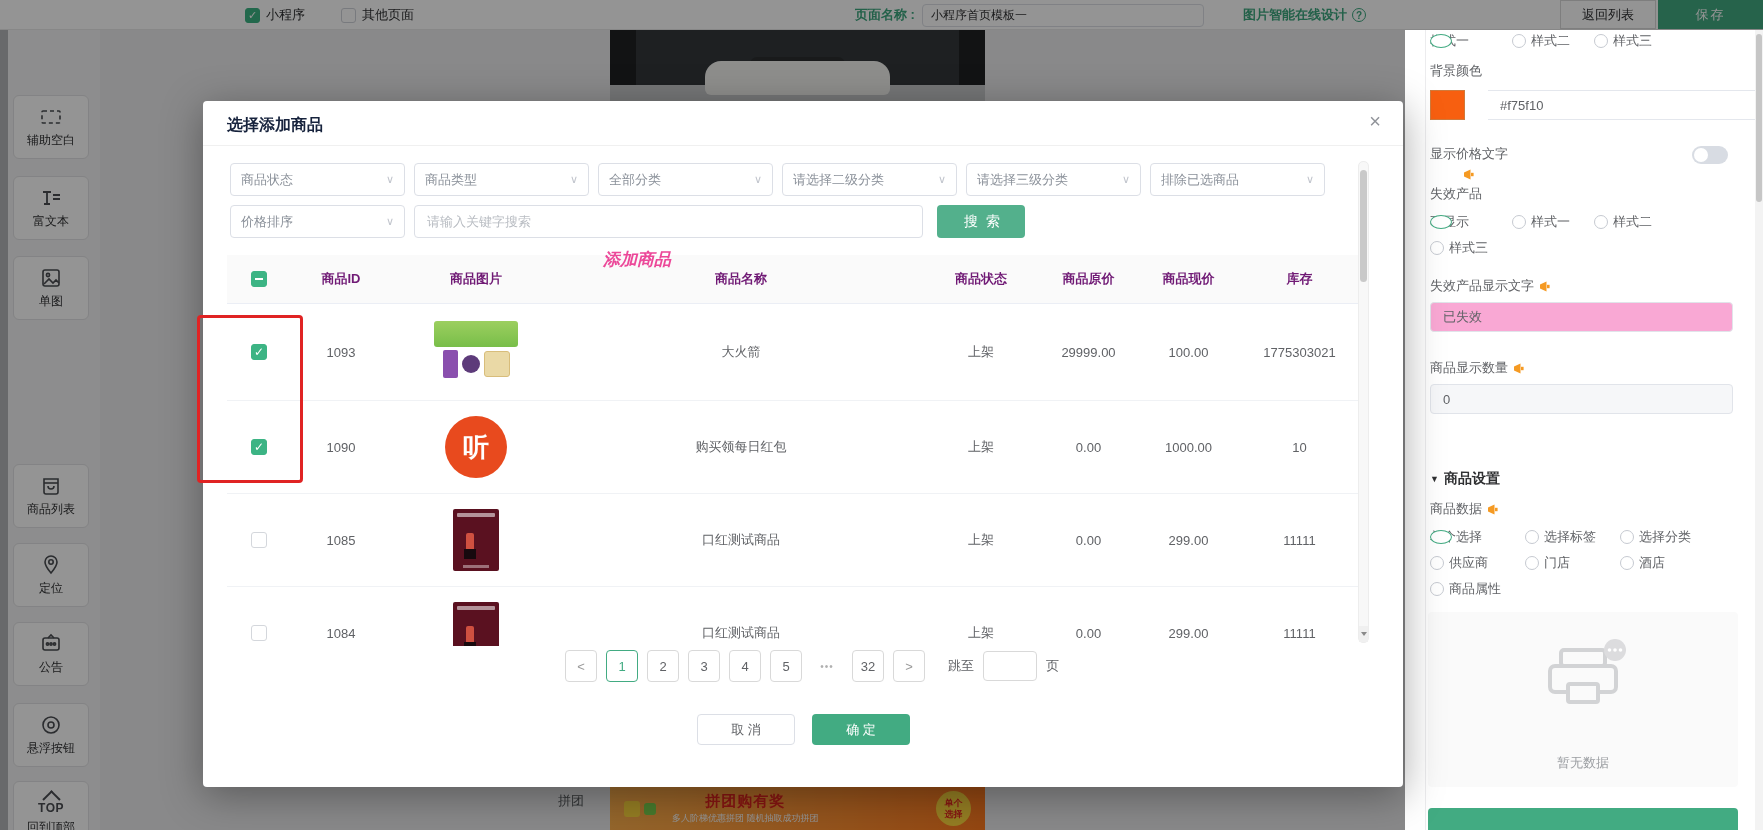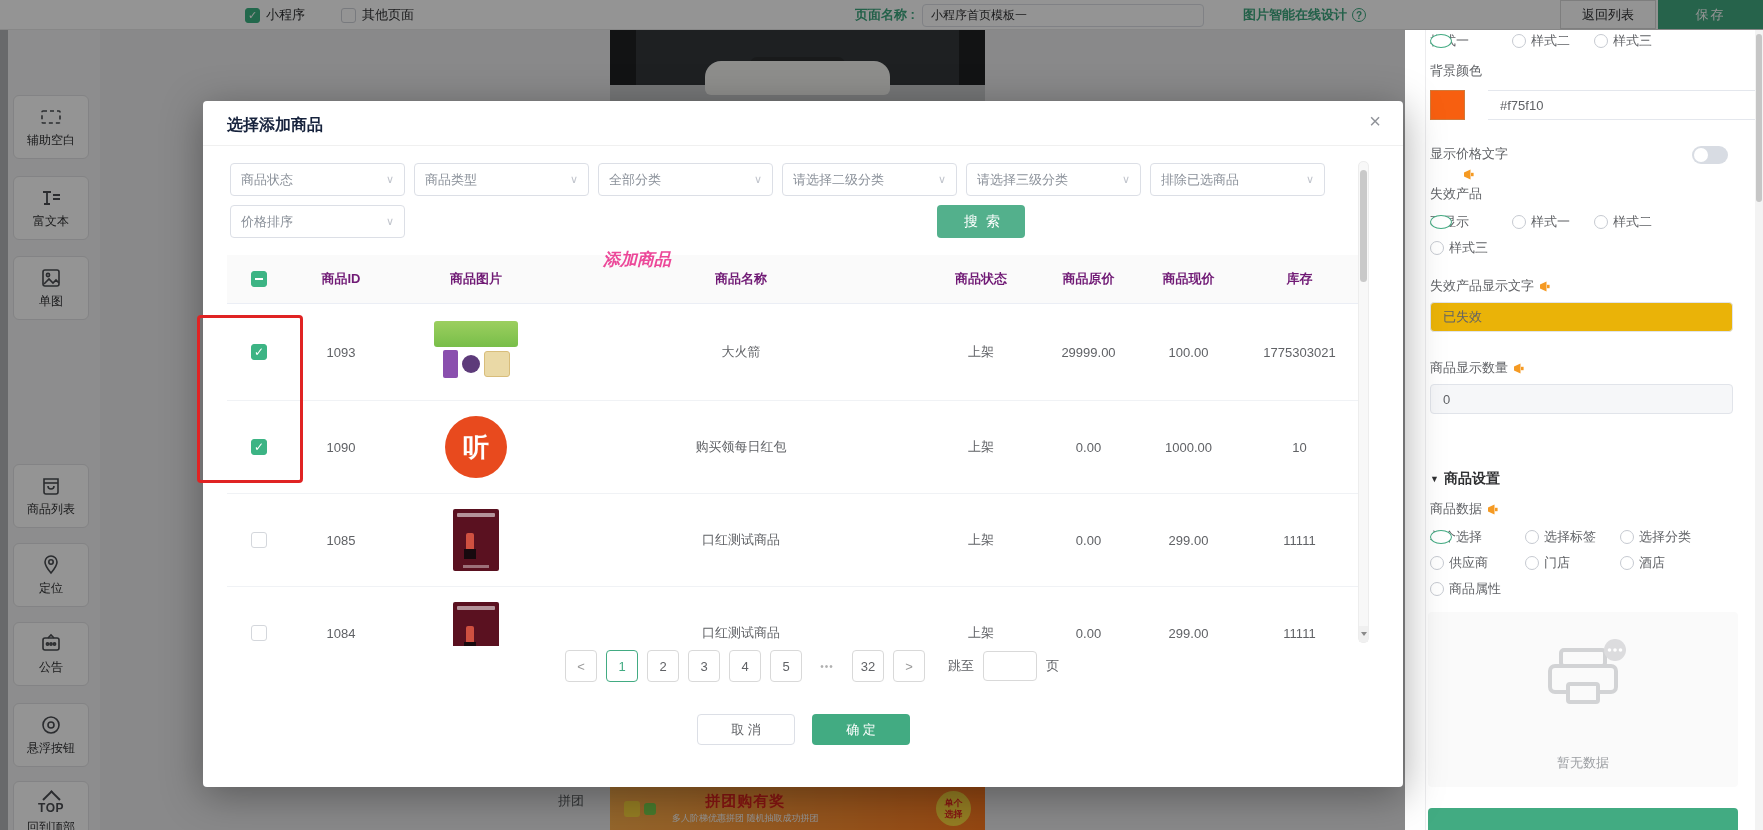--- a/index.html
+++ b/index.html
@@ -110,21 +110,21 @@
   .radio-item { position:absolute; display:flex; align-items:center; gap:5px; cursor:pointer; white-space:nowrap; }
   .rd { width:14px; height:14px; border:1px solid #c6cad1; border-radius:50%; background:#fff; display:flex; align-items:center; justify-content:center; flex:none; }
   .rd.sel { border-color:#42ab82; }
   .rd.sel i { display:block; width:6px; height:6px; border-radius:50%; background:#42ab82; }
   .plabel { position:absolute; color:#606266; display:flex; align-items:center; gap:5px; }
   .hint-ic { display:inline-flex; }
   .swatch { position:absolute; left:25px; top:60px; width:35px; height:30px; background:#f75f10; border:1px solid #cf7a3c; cursor:pointer; }
   .colorval { position:absolute; left:60px; top:60px; width:268px; height:30px; border:1px solid #e4e7ed; border-left:none; display:flex; align-items:center; padding-left:12px; color:#606266;margin-left:23px; }
   .toggle { position:absolute; left:287px; top:116px; width:36px; height:18px; border-radius:9px; background:#d8dce3; cursor:pointer; }
   .toggle .knob { position:absolute; left:2px; top:2px; width:14px; height:14px; border-radius:50%; background:#fff; }
-  .pinput { position:absolute; left:25px; width:303px; height:30px; border:1px solid #e1e4ea; border-radius:4px; display:flex; align-items:center; padding-left:12px; color:#606266; background:#eab308; }
+  .pinput { position:absolute; left:25px; width:303px; height:30px; border:1px solid #e1e4ea; border-radius:4px; display:flex; align-items:center; padding-left:12px; color:#606266; background:#f9a8d4; }
   .pinput.gray { background:#f6f7f9; }
   .sect-title { position:absolute; left:25px; top:440px; font-size:14px; font-weight:bold; color:#303133; display:flex; align-items:center; gap:5px; cursor:pointer; }
   .sect-title .caret { font-size:9px; color:#303133; }
   .emptybox { position:absolute; left:23px; top:582px; width:310px; height:175px; background:#fafafa; border-radius:4px; }
   .emptybox svg { position:absolute; left:50%; top:26px; transform:translateX(-50%); }
   .empty-txt { position:absolute; left:0; right:0; top:142px; text-align:center; color:#9a9da1; font-size:13px; }
   .panel-btn { position:absolute; left:23px; top:778px; width:310px; height:34px; background:#42ab82; border-radius:4px; cursor:pointer; }
   .pscroll { position:absolute; left:1755px; top:30px; width:8px; height:800px; background:#f3f3f3; z-index:4; }
   .pscroll .thumb { position:absolute; left:1px; top:4px; width:6px; height:168px; background:#c6c6c6; border-radius:3px; }
 </style>
@@ -292,20 +292,21 @@
     </div>
   <div class="sel f-r1 fx5">
       <span>排除已选商品</span>
       <span class="chev">∨</span>
     </div>
 
   <div class="sel f-r2 fx0">
       <span>价格排序</span>
       <span class="chev">∨</span>
     </div>
+  <input class="kw-input" type="text" placeholder="请输入关键字搜索" style="">
   <button class="searchbtn">搜索</button>
 
   <div class="annotation">添加商品</div>
   <div class="red-rect"></div>
 
   <div class="table">
     <div class="trow thead">
       <div>
           <span class="rowcbx ind">
             <i></i>

